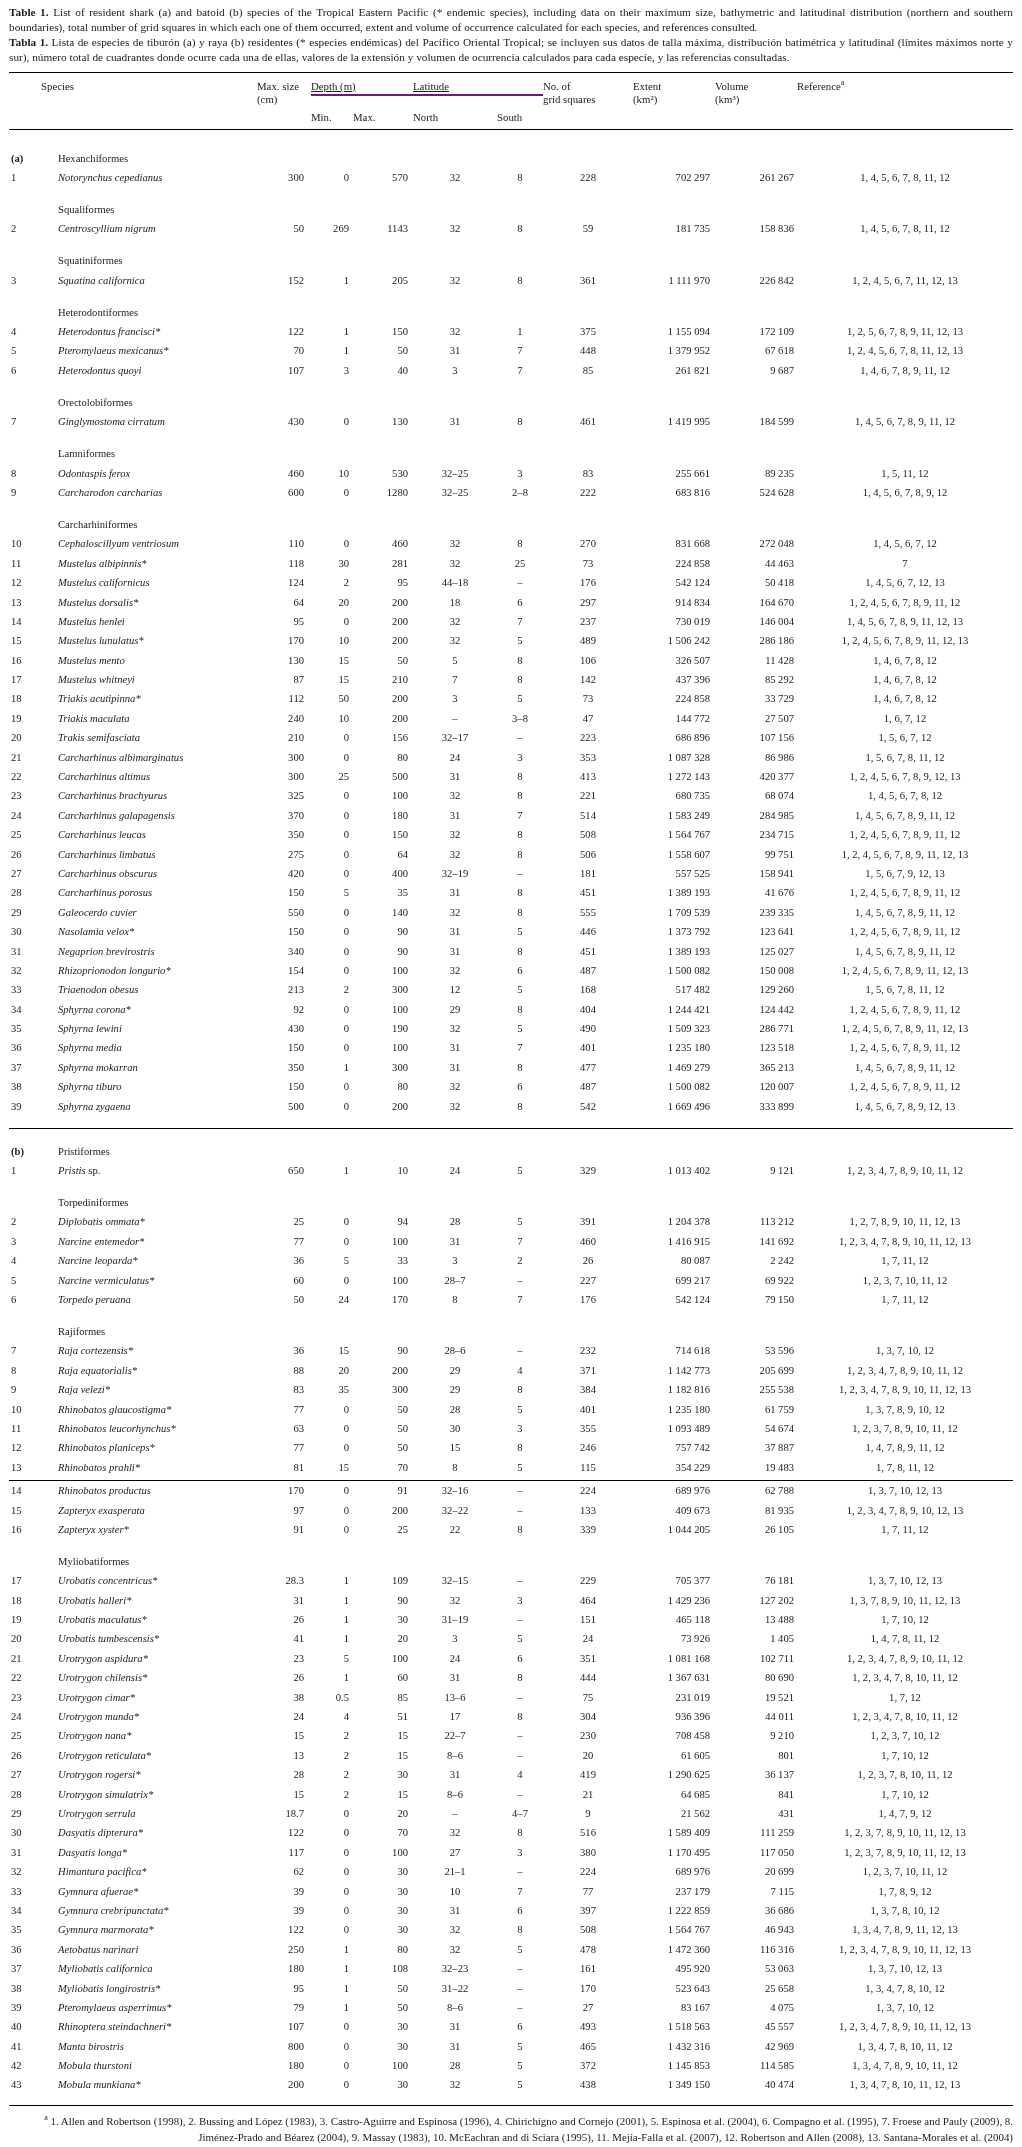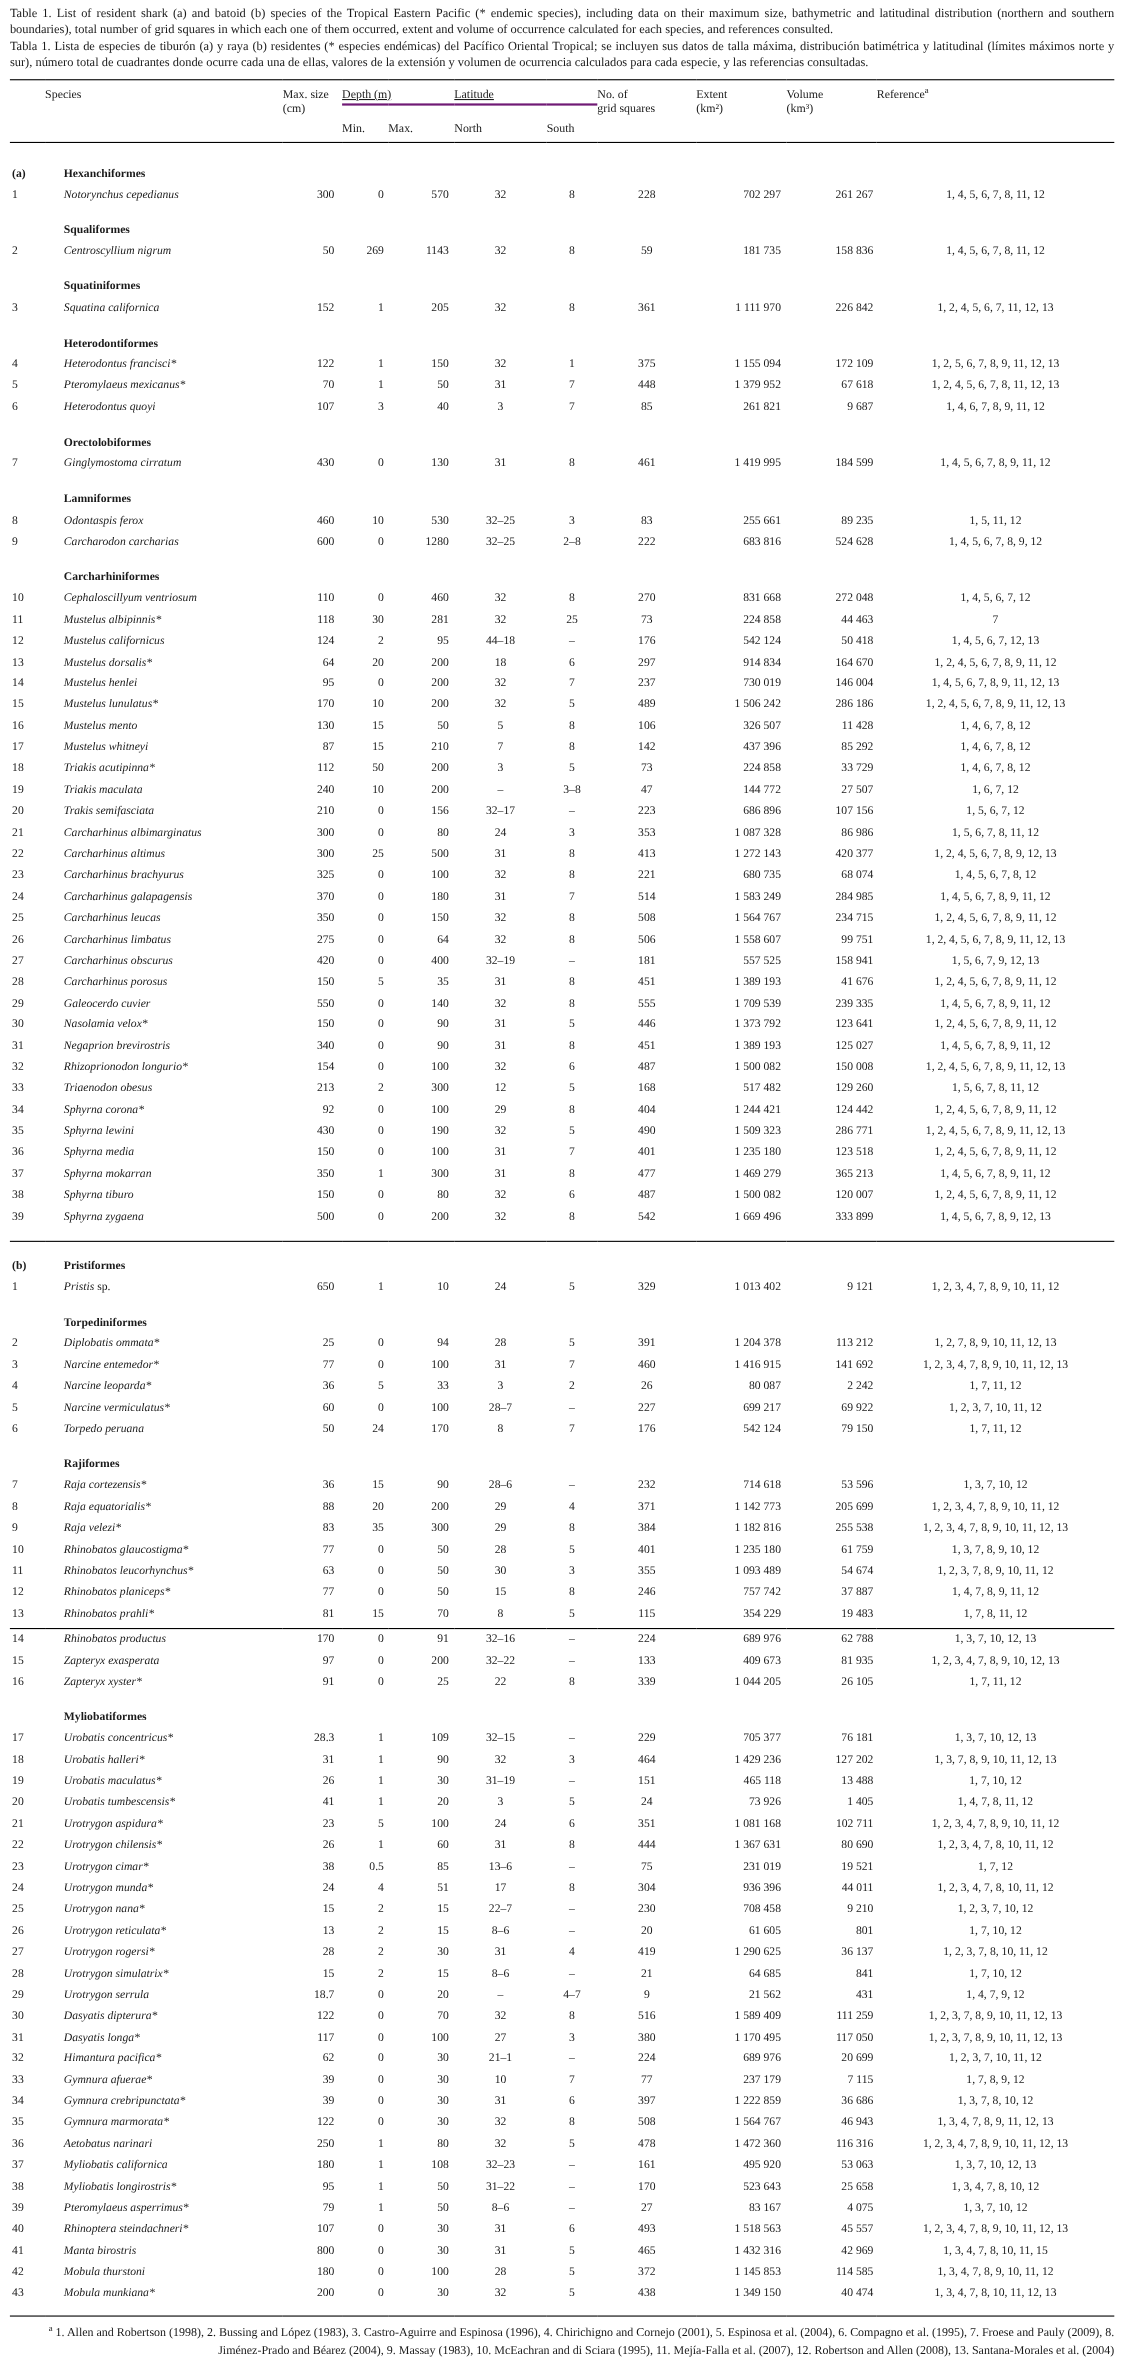--- a/index.html
+++ b/index.html
@@ -11,21 +11,21 @@
   }
   .page { padding: 5px 9px 14px 9px; }
 
   
   .caption p {
     margin: 0;
     font-size: 11.3px;
     line-height: 14.9px;
     text-align: justify;
   }
-  .caption .cap-label { font-weight: normal; }
+  .caption .cap-label { font-weight: bold; }
 
   
   table.species-table {
     width: 100%;
     border-collapse: collapse;
     table-layout: fixed;
     margin-top: 7px;
     font-size: 10.6px;
   }
   col.c-no      { width: 32px; }
@@ -65,21 +65,21 @@
   td.sp-cell i { font-style: italic; }
   td.num-r     { text-align: right; }
   td.size-cell { padding-right: 7px; }
   td.min-cell  { padding-right: 4px; }
   td.max-cell  { padding-right: 5px; }
   td.ctr       { text-align: center; }
   td.extent-cell { padding-right: 5px; }
   td.volume-cell { padding-right: 3px; }
 
   tr.group-row td {
-    font-weight: bold;
+    font-weight: normal;
     height: 28px;
     vertical-align: bottom;
     padding-bottom: 4px;
   }
   tr.group-row td.no-cell { font-weight: bold; }
   tr.first-group td { height: 34px; }
 
   tr.section-divider td {
     height: 12px;
     border-bottom: 1.6px solid #000;
@@ -1316,21 +1316,21 @@
     <td class="no-cell">41</td>
     <td class="sp-cell"><i>Manta birostris</i><span></span></td>
     <td class="num-r size-cell">800</td>
     <td class="num-r min-cell">0</td>
     <td class="num-r max-cell">30</td>
     <td class="ctr">31</td>
     <td class="ctr">5</td>
     <td class="ctr">465</td>
     <td class="num-r extent-cell">1 432 316</td>
     <td class="num-r volume-cell">42 969</td>
-    <td class="ctr">1, 3, 4, 7, 8, 10, 11, 15</td>
+    <td class="ctr">1, 3, 4, 7, 8, 10, 11, 12</td>
   </tr>
 
   <tr>
     <td class="no-cell">42</td>
     <td class="sp-cell"><i>Mobula thurstoni</i><span></span></td>
     <td class="num-r size-cell">180</td>
     <td class="num-r min-cell">0</td>
     <td class="num-r max-cell">100</td>
     <td class="ctr">28</td>
     <td class="ctr">5</td>

